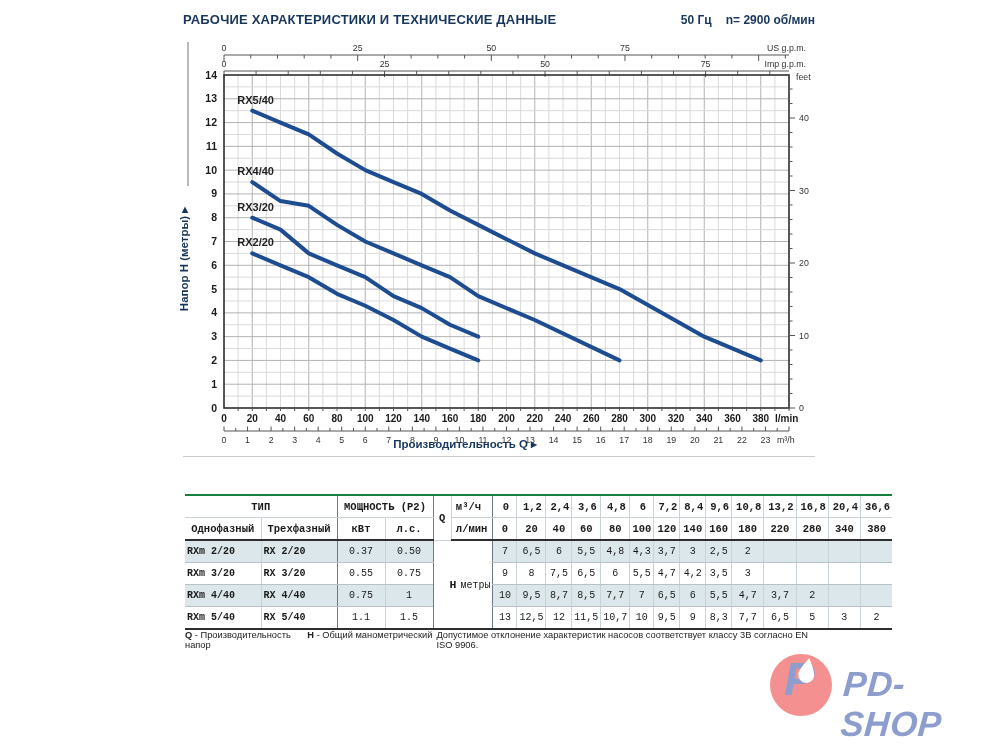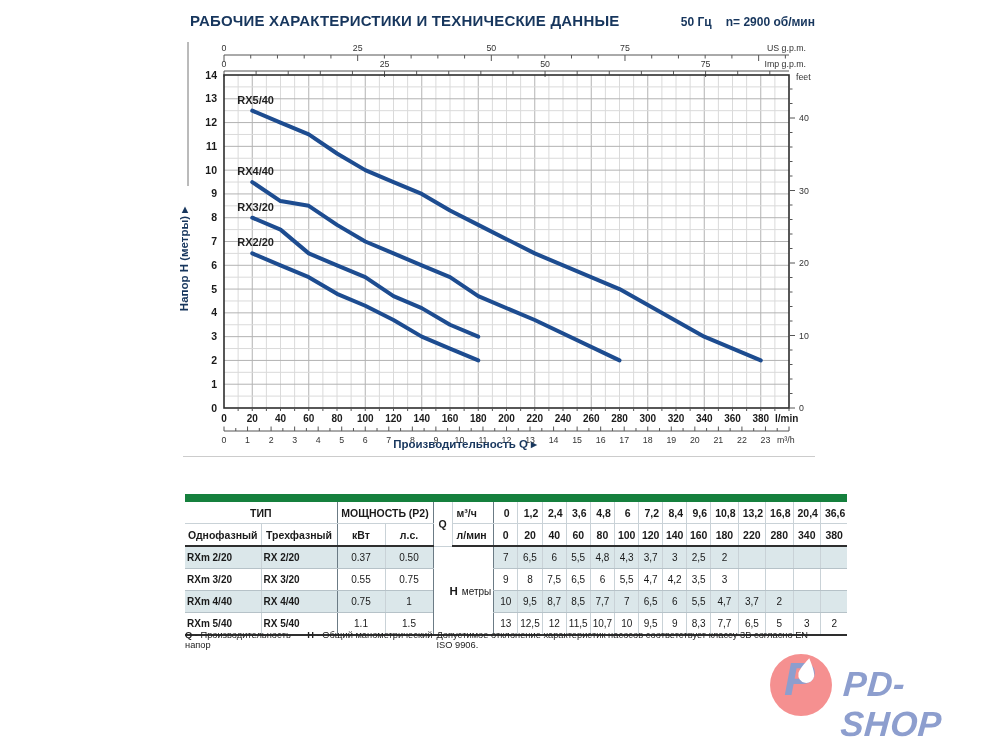--- a/index.html
+++ b/index.html
@@ -2,29 +2,29 @@
 <html><head>
 <meta charset="utf-8">
 <style>
   html,body{margin:0;padding:0;}
   body{
     width:1000px;height:748px;position:relative;background:#ffffff;
     font-family:"Liberation Sans", sans-serif;color:#1a1a1a;overflow:hidden;
   }
   
   .title-row{position:absolute;left:183px;top:12px;width:632px;display:flex;justify-content:space-between;align-items:baseline;}
-  .doc-title{font-size:15px;font-weight:bold;color:#17365d;letter-spacing:.2px;margin-left:7px;}
+  .doc-title{font-size:13px;font-weight:bold;color:#17365d;letter-spacing:.2px;}
   .freq-group{font-size:12px;font-weight:bold;color:#17365d;white-space:pre;text-align:center;}
   .freq-group span{margin-left:14px;}
   
   #chart-svg{position:absolute;left:158px;top:34px;}
   .divider{position:absolute;left:183px;top:456px;width:632px;border-top:1px solid #cccccc;}
   
   #tech-table{position:absolute;left:185px;top:494px;}
-  table.pump{border-collapse:collapse;table-layout:fixed;border-top:8px solid #15803d;border-bottom:2px solid #2e2e2e;font-family:Liberation Sans, sans-serif;}
+  table.pump{border-collapse:collapse;table-layout:fixed;border-top:2px solid #15803d;border-bottom:2px solid #2e2e2e;font-family:Liberation Mono, monospace;}
   table.pump td,table.pump th{height:21px;padding:0 2px;text-align:center;font-size:10px;border-left:1px solid #c9d2d7;white-space:nowrap;overflow:hidden;}
   table.pump td:first-child,table.pump th:first-child{border-left:none;}
   table.pump .sL{border-left:1px solid #6b7b85;}
   table.pump tr.hr1 th{font-size:10.5px;font-weight:bold;border-bottom:1px solid #c9d2d7;}
   table.pump tr.hr2 th{font-size:10.5px;font-weight:bold;border-bottom:2px solid #2e2e2e;}
   table.pump tr.dr td{border-bottom:1px solid #b6c2c8;}
   table.pump tr.dr:last-child td{border-bottom:none;}
   table.pump .name{ text-align:left;padding-left:2px;font-weight:bold;}
   table.pump .qcell{font-size:12px;font-weight:bold;border-bottom:2px solid #2e2e2e;}
   table.pump .u1{font-size:9.5px;font-weight:normal;text-align:left;padding-left:4px;}

